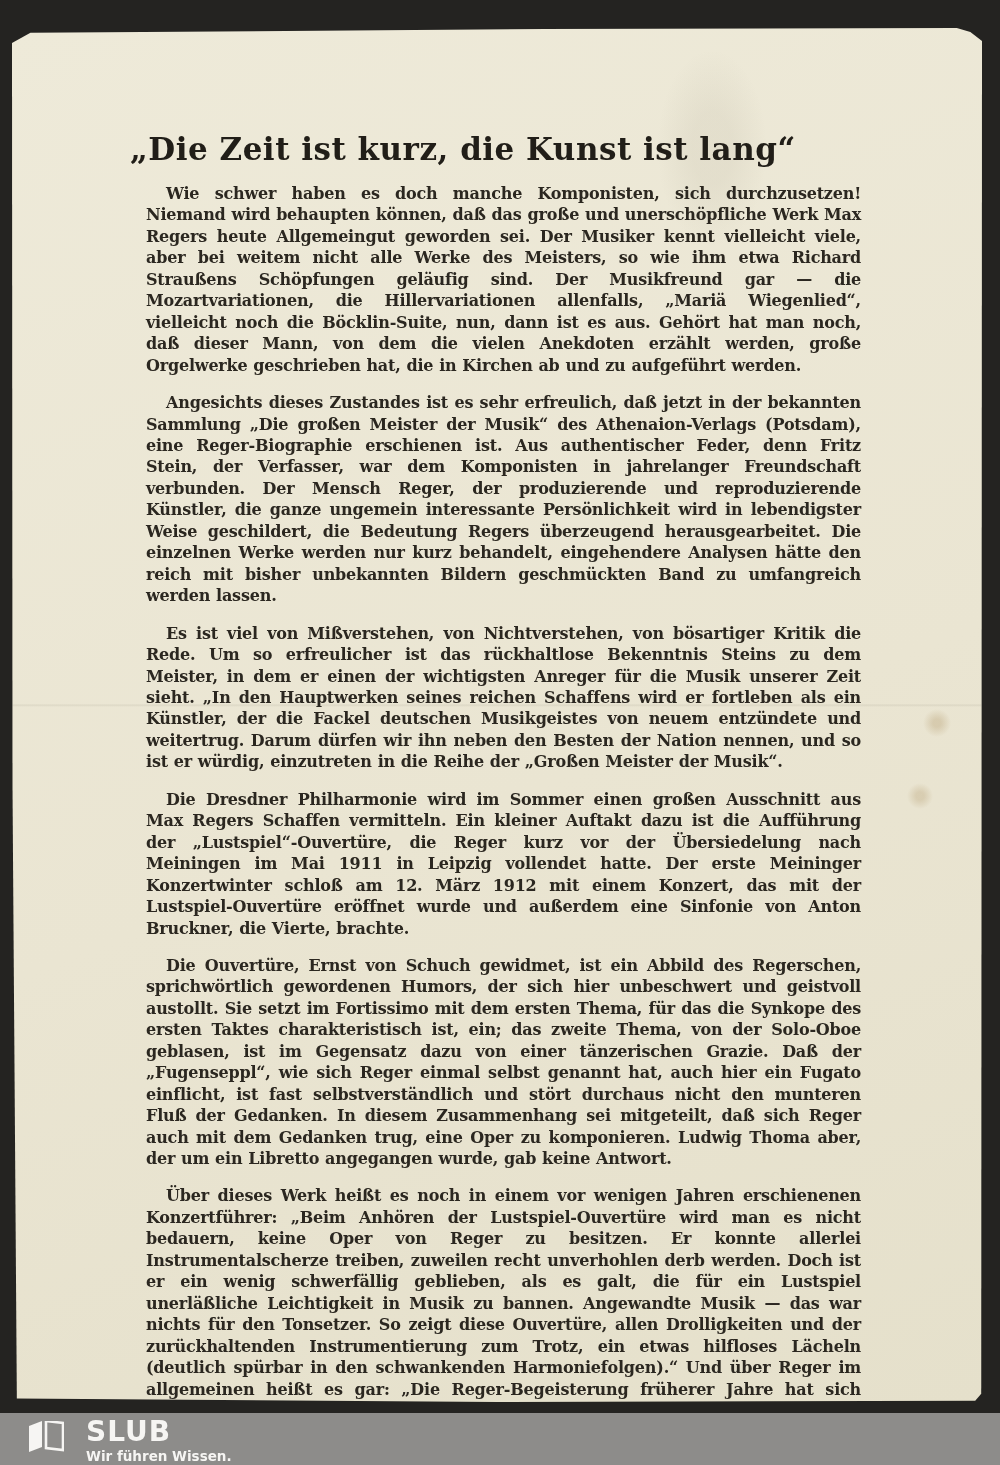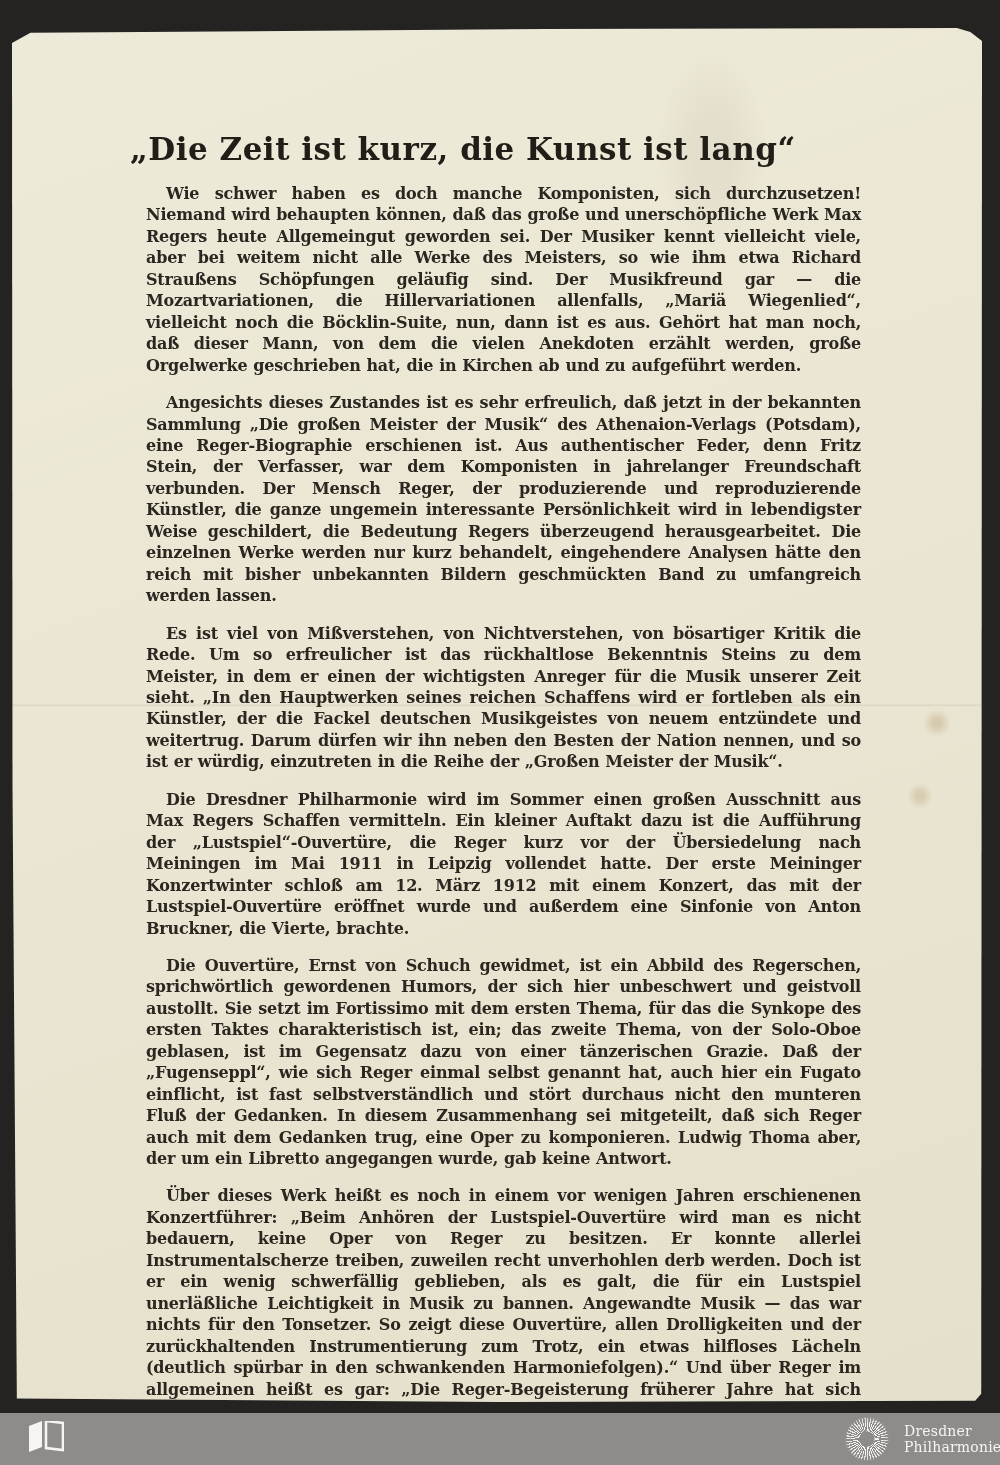--- a/index.html
+++ b/index.html
@@ -107,23 +107,20 @@
   </div>
 </div>
 
 <div class="footer">
 
   <div class="slub-block">
     <svg class="slub-book" viewBox="0 0 36 33" aria-hidden="true">
       <polygon points="1,5 14,0 14,26 1,31" fill="#f6f5f3"></polygon>
       <polygon points="18,0 35,2 35,29 18,27" fill="none" stroke="#f6f5f3" stroke-width="2.6"></polygon>
     </svg>
+    <div class="slub-words">
+      <div class="slub-name">SLUB</div>
+      <div class="slub-tagline">Wir führen Wissen.</div>
+    </div>
   </div>
 
-  <div class="phil-block">
-    <div class="sunburst"></div>
-    <div class="phil-words">
-      <div>Dresdner</div>
-      <div>Philharmonie</div>
-    </div>
-  </div>
 
 </div>
 
 </body></html>

